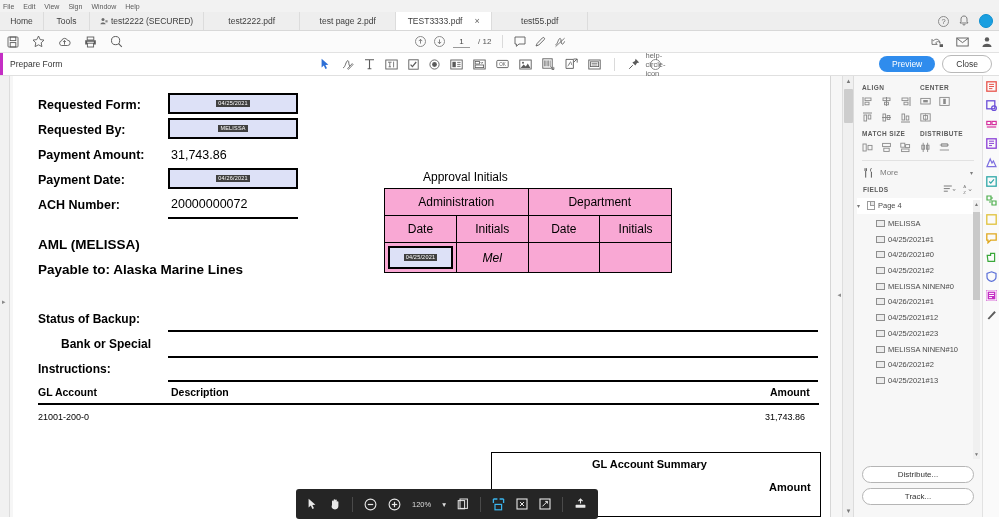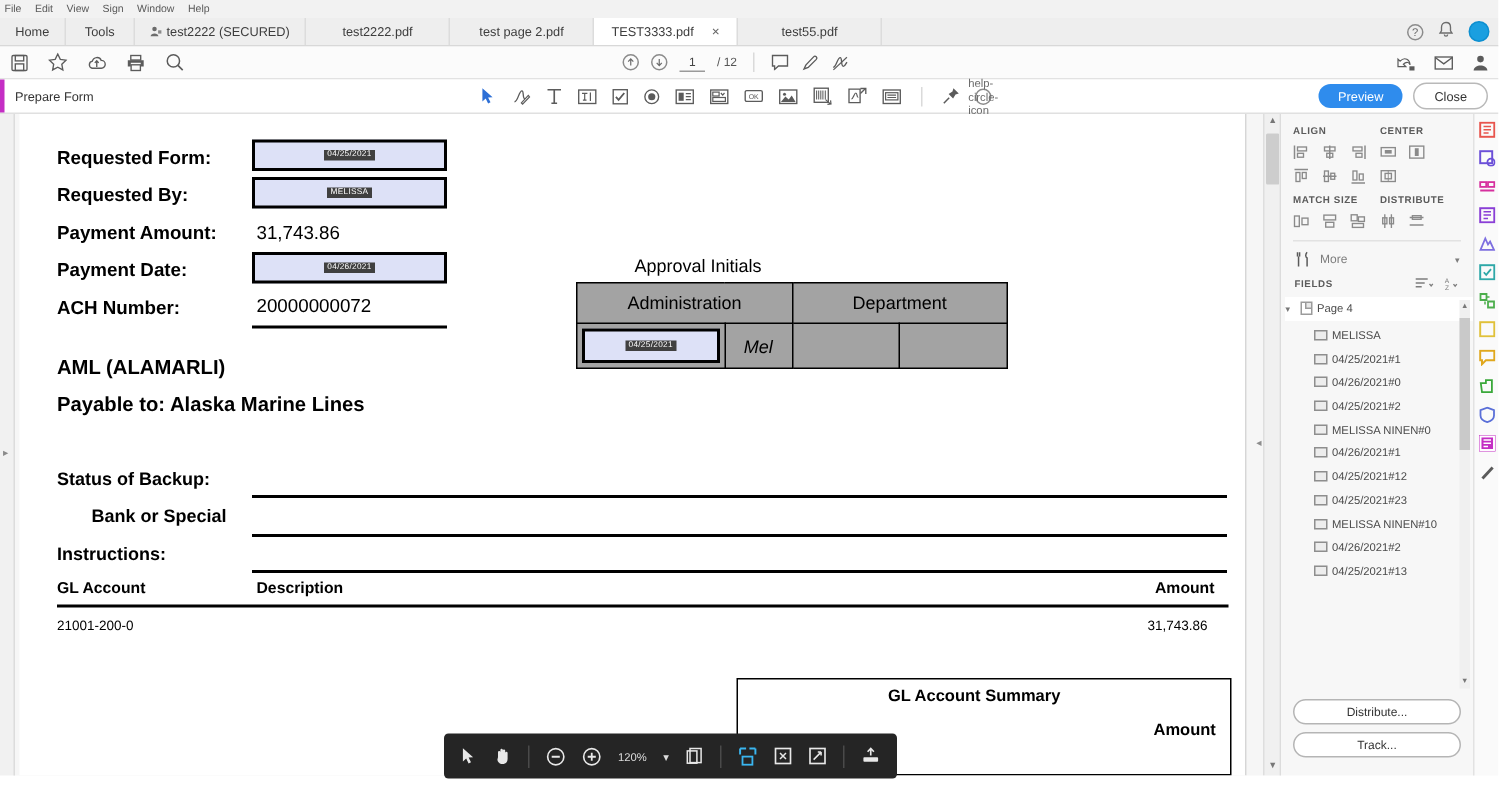--- a/index.html
+++ b/index.html
@@ -112,21 +112,21 @@
   }
   .fieldtext {
     background:#404040; color:#fff; font-size:5.5px; letter-spacing:0.2px;
     padding:0px 2px; font-family:"Liberation Sans", sans-serif; line-height:7px;
   }
   .uline { position:absolute; height:2px; background:#000; }
 
   
   .apv-title { position:absolute; font-size:12px; color:#000; }
   .apvtable {
-    position:absolute; border-collapse:collapse; background:#a3a3a3;
+    position:absolute; border-collapse:collapse; background:#f9a8d4;
   }
   .apvtable td, .apvtable th {
     border:1.5px solid #000; text-align:center; font-weight:normal;
     font-size:12px; color:#000; font-family:"Liberation Sans", sans-serif;
   }
   .apvtable .rowh { height:27px; }
   .apvtable .rowd { height:30px; }
   .sigcell { font-family:"Liberation Serif", serif; font-style:italic; font-size:19px; }
 
   .statline { position:absolute; height:1.6px; background:#000; }
@@ -505,29 +505,35 @@
 
           <div class="lbl" style="left:25px;  top:97px;">Payment Date:</div>
           <div class="field" style="left:155px; top:92px; width:130px; height:21px;">
             <span class="fieldtext">04/26/2021</span>
           </div>
 
           <div class="lbl" style="left:25px;  top:122px;">ACH Number:</div>
           <div class="val" style="left:158px; top:121px;">20000000072</div>
           <div class="uline" style="left:155px; top:141px; width:130px;"></div>
 
-          <div class="lbl" style="left:25px; top:161px; font-size:13.5px;">AML (ALAMARLI)</div>
+          <div class="lbl" style="left:25px; top:161px; font-size:13.5px;">AML (MELISSA)</div>
           <div class="lbl" style="left:25px; top:186px; font-size:13.5px;">Payable to: Alaska Marine Lines</div>
 
           <div class="apv-title" style="left:373px; top:94px;margin-left:37px;">Approval Initials</div>
           <table class="apvtable" style="left:371px; top:112px; width:288px;">
             <tbody>
                 <tr>
               <td class="rowh" colspan="2" style="width:144px;">Administration</td>
               <td class="rowh" colspan="2" style="width:144px;">Department</td>
+            </tr>
+            <tr>
+              <td class="rowh" style="width:72px;">Date</td>
+              <td class="rowh" style="width:72px;">Initials</td>
+              <td class="rowh" style="width:72px;">Date</td>
+              <td class="rowh" style="width:72px;">Initials</td>
             </tr>
             <tr>
               <td class="rowd" style="padding:3px;">
                 <div class="field" style="position:relative;left:0;top:0;width:100%;height:100%;border-width:2px;">
                   <span class="fieldtext">04/25/2021</span>
                 </div>
               </td>
               <td class="rowd sigcell">Mel</td>
               <td class="rowd"></td>
               <td class="rowd"></td>

